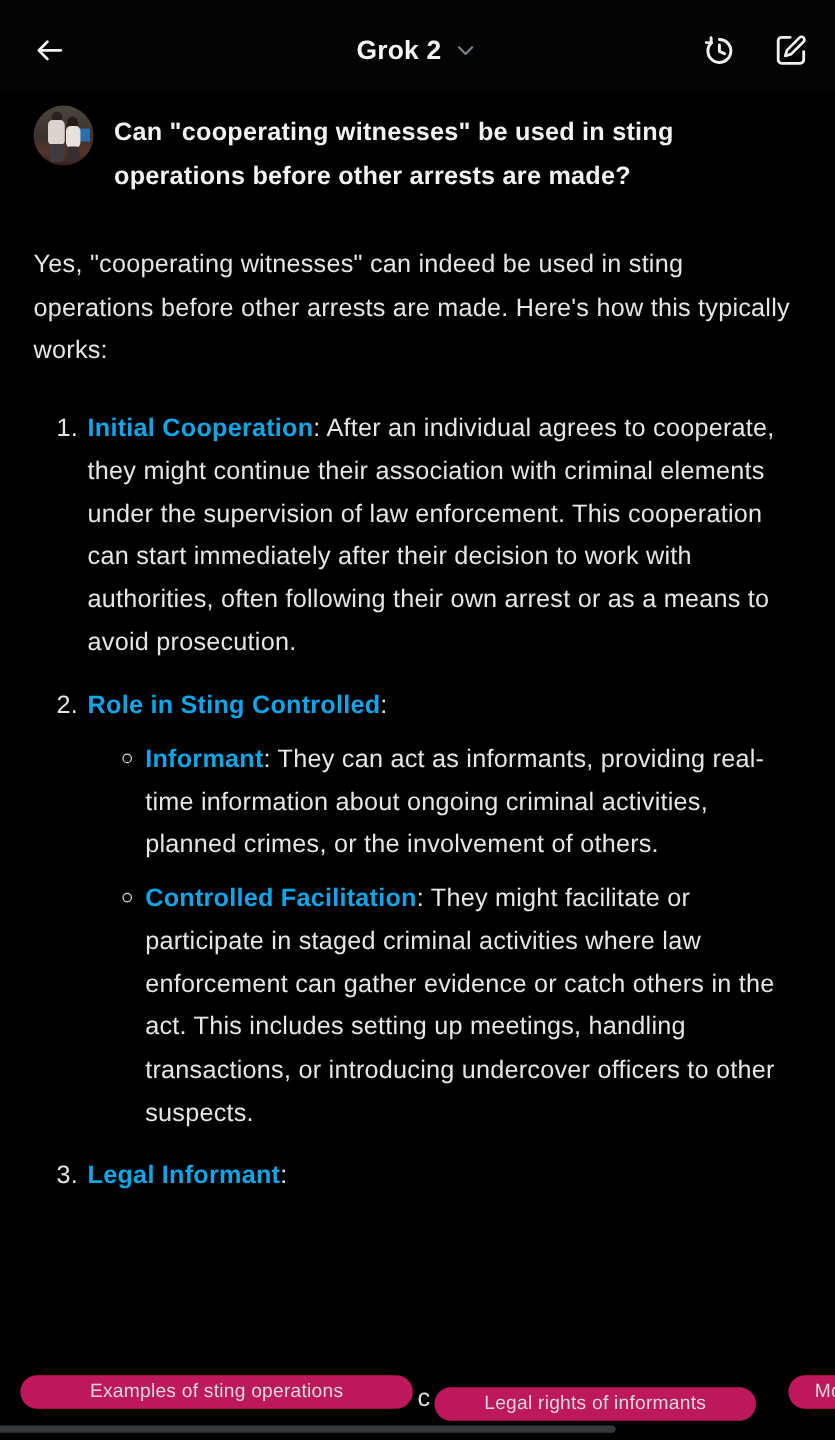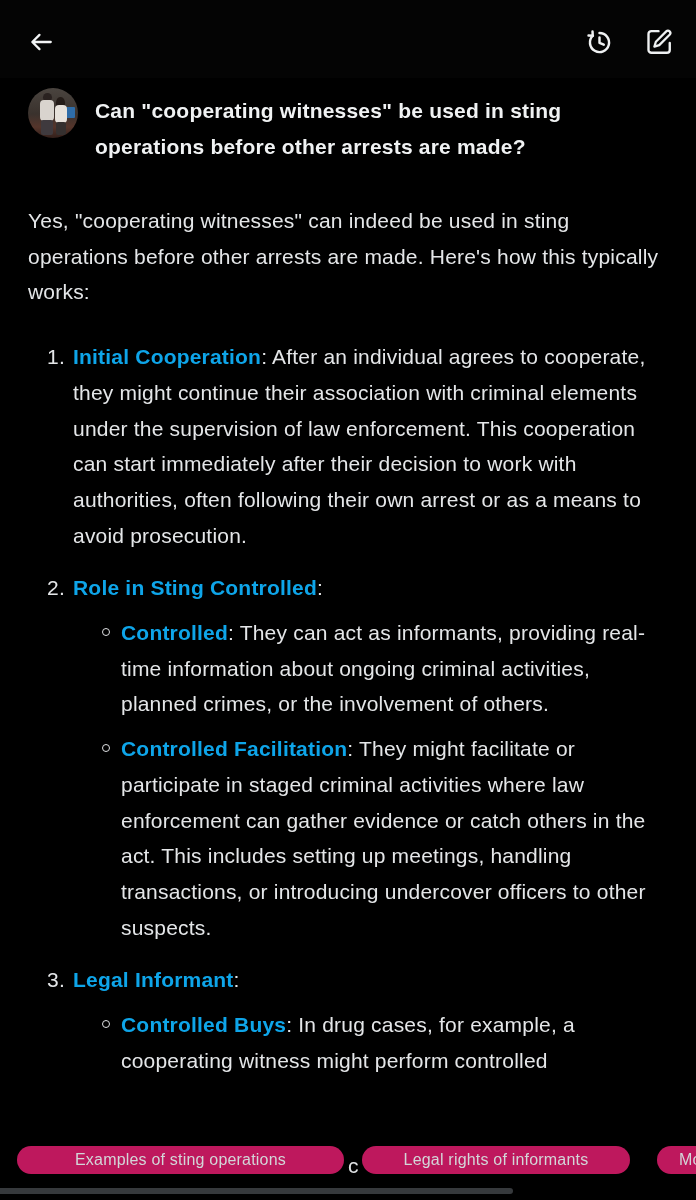--- a/index.html
+++ b/index.html
@@ -40,38 +40,46 @@
   .item .num{ position:absolute; left:19px; top:0; }
   .sub{ position:relative; padding-left:48px; margin-top:9px; }
   .sub .circ{ position:absolute; left:29px; top:13px; width:8px; height:8px;
     border:1.5px solid #dfe1e3; border-radius:50%; }
   
   .chips{ position:absolute; left:0; top:1146px; width:696px; height:40px; z-index:3; }
   .chip{ position:absolute; top:0; height:28px; border-radius:20px; background:#be185d;
     color:#d3d6d8; font-size:16px; display:flex; align-items:center; justify-content:center;
     white-space:nowrap; cursor:pointer; letter-spacing:.2px; }
   .chip-1{ left:17px; width:327px; }
-  .chip-2{ left:362px; width:268px; }
+  .chip-2{ left:362px; width:268px;margin-top:10px; }
   .chip-3{ left:657px; width:110px; justify-content:flex-start; padding-left:22px; }
   .frag{ position:absolute; left:348px; top:1147px; height:40px; line-height:38px;
     font-size:21px; color:#dfe1e3; z-index:2; }
   .scrollbar{ position:absolute; left:0; top:1188px; width:513px; height:6px;
     background:#36393c; border-radius:0 3px 3px 0; z-index:5; cursor:pointer; }
   svg{ display:block; }
 </style>
 </head>
 <body>
 
 <div class="screen">
 
   <div class="header">
     <div class="back-btn">
       <span>
         <svg width="32" height="26" viewBox="0 0 24 24">
           <path d="M21 12H4.2 M10.6 5.4 L4 12 l6.6 6.6" fill="none" stroke="#f2f4f5" stroke-width="2.1" stroke-linecap="round" stroke-linejoin="round"></path>
+        </svg>
+      </span>
+    </div>
+    <div class="title-wrap">
+      <span class="title">Grok 2</span>
+      <span>
+        <svg width="22" height="22" viewBox="0 0 24 24">
+          <path d="M6 9.2 l6 6 6-6" fill="none" stroke="#7e848a" stroke-width="2" stroke-linecap="round" stroke-linejoin="round"></path>
         </svg>
       </span>
     </div>
     <div class="hdr-icons">
       <div class="hdr-icon">
         <span>
           <svg width="31" height="31" viewBox="0 0 24 24">
             <path d="M12 4.6 A7.4 7.4 0 1 1 6.77 6.77" fill="none" stroke="#eff1f2" stroke-width="1.9" stroke-linecap="round"></path>
             <path d="M6.77 6.9 L6.6 3.5 M6.9 6.77 L3.5 6.6" fill="none" stroke="#eff1f2" stroke-width="1.9" stroke-linecap="round"></path>
             <path d="M12 8.1 L12 12.2 L15.3 13.7" fill="none" stroke="#eff1f2" stroke-width="1.9" stroke-linecap="round" stroke-linejoin="round"></path>
@@ -108,35 +116,31 @@
     <div class="item">
       <span class="num">1.</span>
       <b>Initial Cooperation</b><span>: After an individual agrees to cooperate, they might continue their association with criminal elements under the supervision of law enforcement. This cooperation can start immediately after their decision to work with authorities, often following their own arrest or as a means to avoid prosecution.</span>
     </div>
 
     <div class="item">
       <span class="num">2.</span>
       <b>Role in Sting Controlled</b><span>:</span>
       <div class="sub">
         <span class="circ"></span>
-        <b>Controlled</b><span>: They can act as informants, providing real-time information about ongoing criminal activities, planned crimes, or the involvement of others.</span>
+        <b>Informant</b><span>: They can act as informants, providing real-time information about ongoing criminal activities, planned crimes, or the involvement of others.</span>
       </div>
       <div class="sub">
         <span class="circ"></span>
         <b>Controlled Facilitation</b><span>: They might facilitate or participate in staged criminal activities where law enforcement can gather evidence or catch others in the act. This includes setting up meetings, handling transactions, or introducing undercover officers to other suspects.</span>
       </div>
     </div>
 
     <div class="item">
       <span class="num">3.</span>
       <b>Legal Informant</b><span>:</span>
-      <div class="sub">
-        <span class="circ"></span>
-        <b>Controlled Buys</b><span>: In drug cases, for example, a cooperating witness might perform controlled</span>
-      </div>
     </div>
   </div>
 
   <div class="frag">c</div>
 
   <div class="chips">
     <div class="chip chip-1">Examples of sting operations</div>
     <div class="chip chip-2">Legal rights of informants</div>
     <div class="chip chip-3">Mo</div>
   </div>

